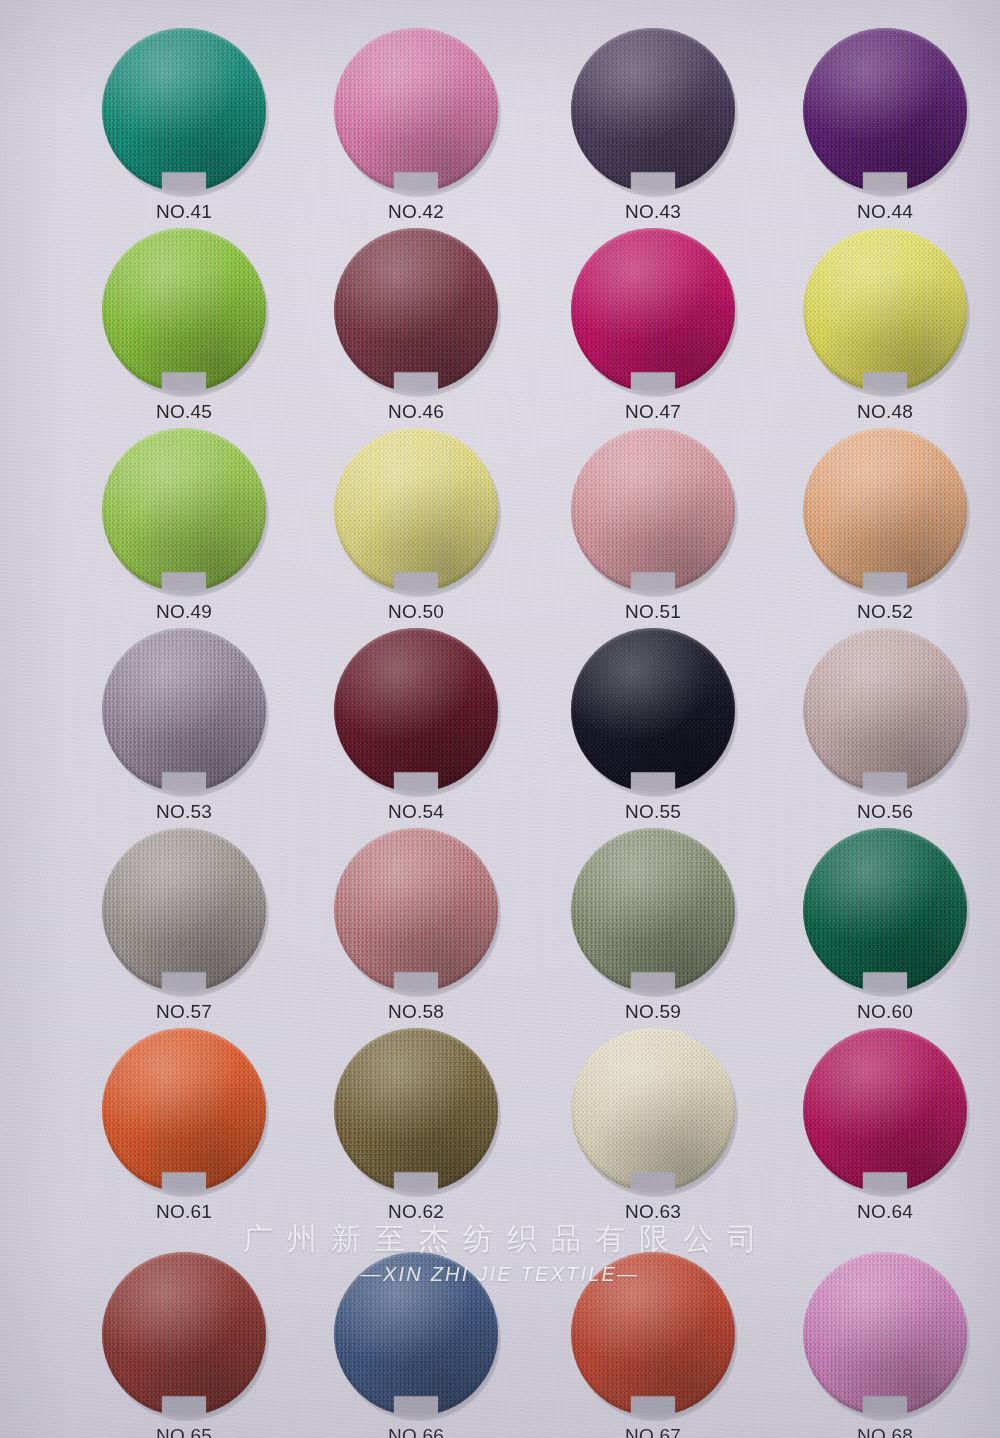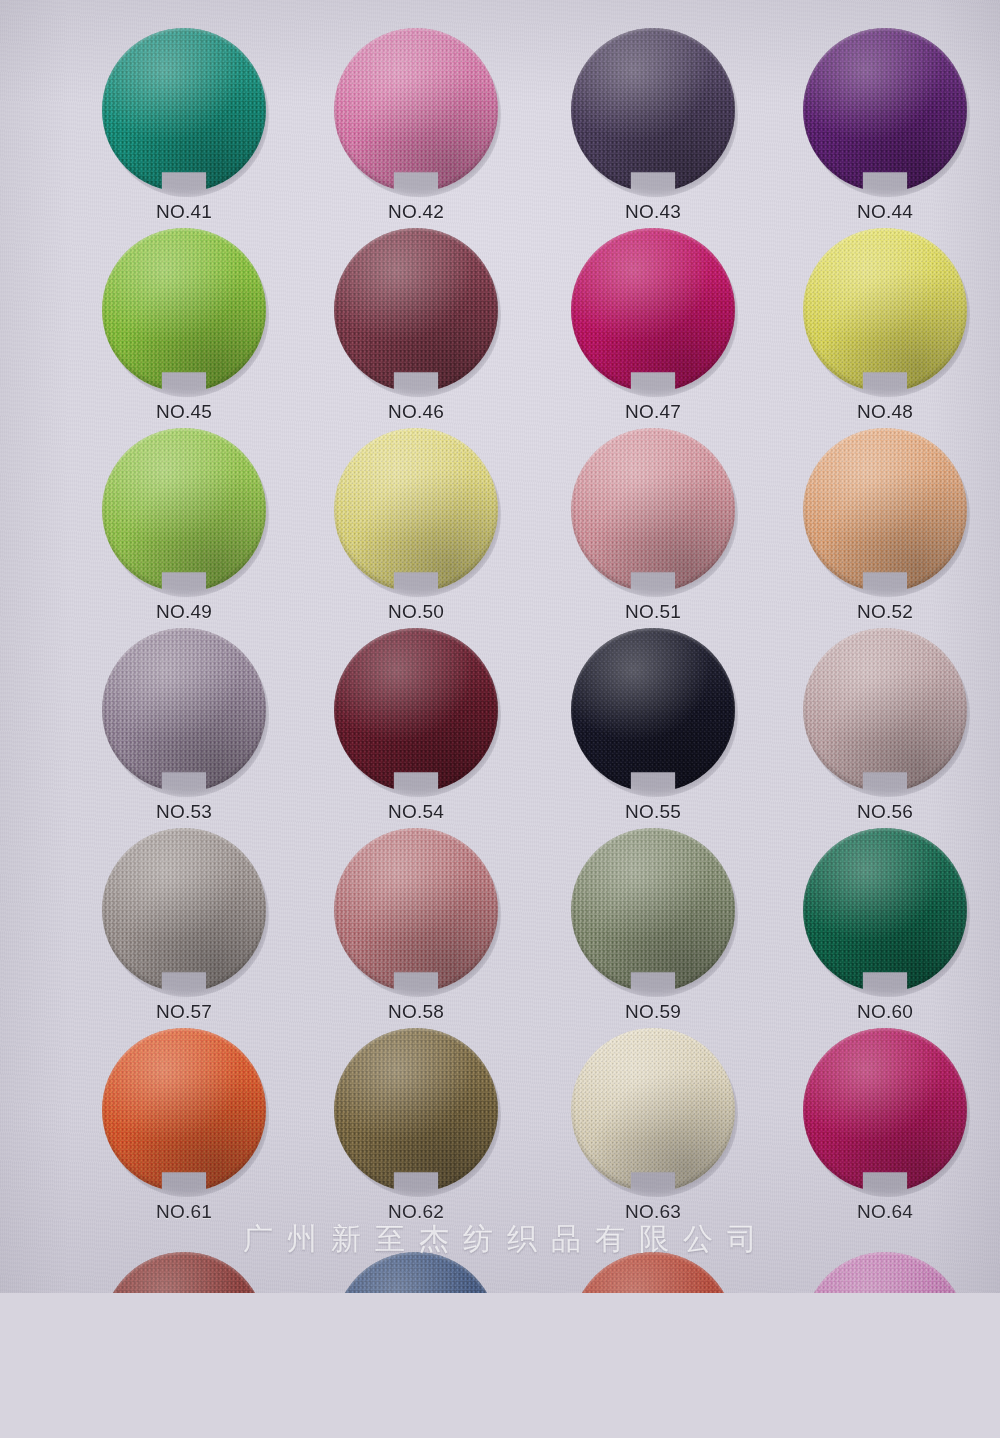--- a/index.html
+++ b/index.html
@@ -15,21 +15,21 @@
     font-family: "Liberation Sans", sans-serif;
     background: #d7d4de;
     position: relative;
   }
 
   
   #swatch-card {
     position: absolute;
     inset: 0;
     width: 1000px;
-    height: 1293px;
+    height: 1438px;
     background:
       radial-gradient(ellipse 120% 90% at 48% 18%, #dedbe6 0%, #d6d3de 55%, #cfccd9 100%);
     overflow: hidden;
   }
 
   #paper-grain {
     position: absolute;
     inset: 0;
     pointer-events: none;
     opacity: .5;
@@ -568,15 +568,16 @@
           </div>
         </div>
         <div class="swatch-label">NO.68</div>
       </div>
     </div>
 
   <div id="card-vignette"></div>
 
   <div id="watermark">
     <div id="watermark-cn">广州新至杰纺织品有限公司</div>
+    <div id="watermark-en">—XIN ZHI JIE TEXTILE—</div>
   </div>
 
 </div>
 
 </body></html>

